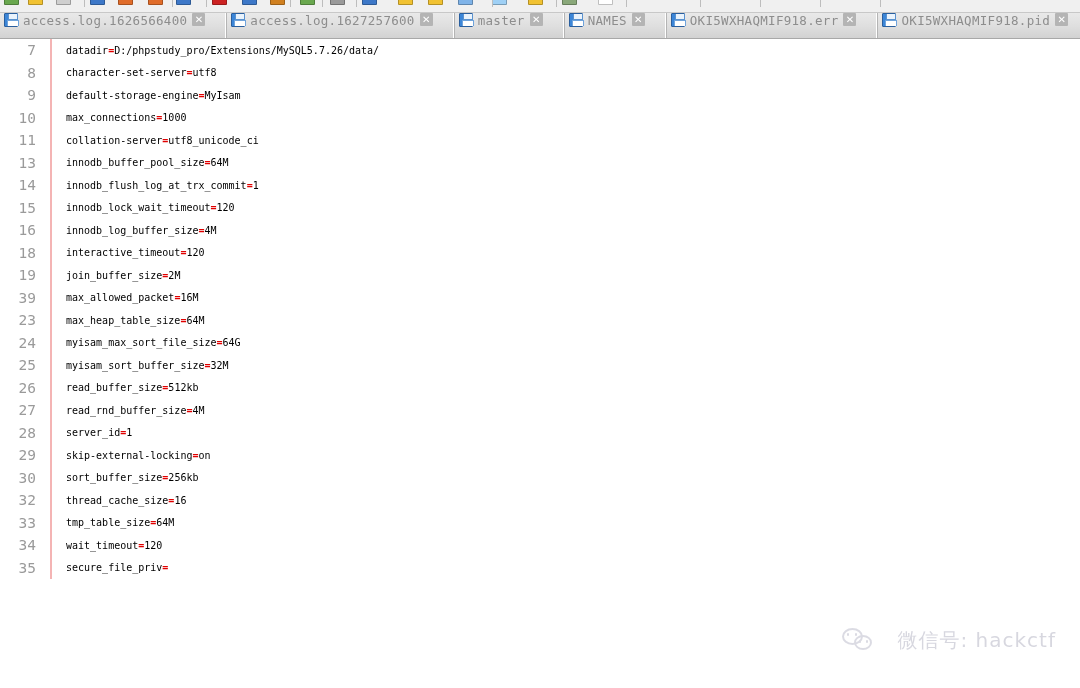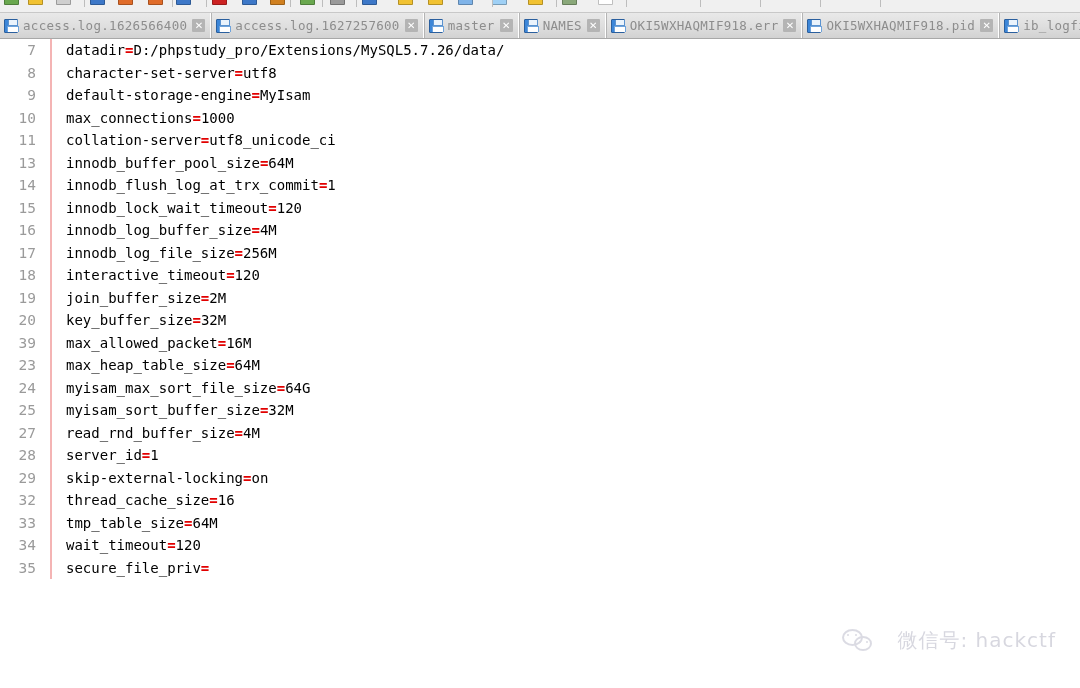--- a/index.html
+++ b/index.html
@@ -41,23 +41,22 @@
     height: 26px;
     background: #e6e6e6;
     border-bottom: 1px solid #a8a8a8;
     display: flex;
     align-items: stretch;
     overflow: hidden;
     white-space: nowrap;
   }
   .tab {
     display: flex;
-    align-items: center;
     gap: 5px;
-    padding: 0 5px 0 4px;
+    padding: 0 20px 0 4px;
     background: linear-gradient(to bottom, #e9e9e9 0%, #dedede 55%, #d2d2d2 100%);
     border-right: 1px solid #ffffff;
     border-left: 1px solid #b4b4b4;
     flex: 0 0 auto;
     cursor: default;
     position: relative;
   }
   .tab:first-child { border-left: none; }
   .tab-icon {
     width: 14px; height: 14px;
@@ -147,37 +146,36 @@
     position: absolute;
     left: 8px; top: 0; bottom: 0;
     width: 2px;
     background: #f4b4b4;
   }
 
   .txt-cell {
     padding: 0 3px 0 7px;
     vertical-align: middle;
     font-family: "DejaVu Sans Mono", monospace;
-    font-size: 14px;
+    font-size: 10px;
     color: #000000;
     white-space: pre;
     background: #ffffff;
     letter-spacing: 0px;
   }
   .k   { color: #000000; }
   .eq  { color: #e10000; font-weight: bold; }
   .v   { color: #000000; }
 
   
   #watermark {
     position: absolute;
     right: 24px;
     bottom: 34px;
     display: flex;
-    align-items: center;
     gap: 22px;
     opacity: 0.5;
     pointer-events: none;
     user-select: none;
   }
   .wm-logo { position: relative; width: 34px; height: 26px; }
   .wm-b1 {
     position: absolute; left: 0; top: 1px;
     width: 21px; height: 17px;
     border: 2px solid #b9b9c9;
@@ -352,56 +350,38 @@
         <tr class="code-row">
           <td class="ln-cell">16</td>
           <td class="fold-cell">
             <div class="fold-inner">
               <div class="fold-line"></div>
             </div>
           </td>
           <td class="txt-cell"><span><span class="k">innodb_log_buffer_size</span><span class="eq">=</span><span class="v">4M</span></span></td>
         </tr>
         <tr class="code-row">
-          <td class="ln-cell">17</td>
-          <td class="fold-cell">
-            <div class="fold-inner">
-              <div class="fold-line"></div>
-            </div>
-          </td>
-          <td class="txt-cell"><span><span class="k">innodb_log_file_size</span><span class="eq">=</span><span class="v">256M</span></span></td>
-        </tr>
-        <tr class="code-row">
           <td class="ln-cell">18</td>
           <td class="fold-cell">
             <div class="fold-inner">
               <div class="fold-line"></div>
             </div>
           </td>
           <td class="txt-cell"><span><span class="k">interactive_timeout</span><span class="eq">=</span><span class="v">120</span></span></td>
         </tr>
         <tr class="code-row">
           <td class="ln-cell">19</td>
           <td class="fold-cell">
             <div class="fold-inner">
               <div class="fold-line"></div>
             </div>
           </td>
           <td class="txt-cell"><span><span class="k">join_buffer_size</span><span class="eq">=</span><span class="v">2M</span></span></td>
         </tr>
         <tr class="code-row">
-          <td class="ln-cell">20</td>
-          <td class="fold-cell">
-            <div class="fold-inner">
-              <div class="fold-line"></div>
-            </div>
-          </td>
-          <td class="txt-cell"><span><span class="k">key_buffer_size</span><span class="eq">=</span><span class="v">32M</span></span></td>
-        </tr>
-        <tr class="code-row">
           <td class="ln-cell">39</td>
           <td class="fold-cell">
             <div class="fold-inner">
               <div class="fold-line"></div>
             </div>
           </td>
           <td class="txt-cell"><span><span class="k">max_allowed_packet</span><span class="eq">=</span><span class="v">16M</span></span></td>
         </tr>
         <tr class="code-row">
           <td class="ln-cell">23</td>
@@ -424,20 +404,29 @@
         <tr class="code-row">
           <td class="ln-cell">25</td>
           <td class="fold-cell">
             <div class="fold-inner">
               <div class="fold-line"></div>
             </div>
           </td>
           <td class="txt-cell"><span><span class="k">myisam_sort_buffer_size</span><span class="eq">=</span><span class="v">32M</span></span></td>
         </tr>
         <tr class="code-row">
+          <td class="ln-cell">26</td>
+          <td class="fold-cell">
+            <div class="fold-inner">
+              <div class="fold-line"></div>
+            </div>
+          </td>
+          <td class="txt-cell"><span><span class="k">read_buffer_size</span><span class="eq">=</span><span class="v">512kb</span></span></td>
+        </tr>
+        <tr class="code-row">
           <td class="ln-cell">27</td>
           <td class="fold-cell">
             <div class="fold-inner">
               <div class="fold-line"></div>
             </div>
           </td>
           <td class="txt-cell"><span><span class="k">read_rnd_buffer_size</span><span class="eq">=</span><span class="v">4M</span></span></td>
         </tr>
         <tr class="code-row">
           <td class="ln-cell">28</td>
@@ -449,20 +438,29 @@
           <td class="txt-cell"><span><span class="k">server_id</span><span class="eq">=</span><span class="v">1</span></span></td>
         </tr>
         <tr class="code-row">
           <td class="ln-cell">29</td>
           <td class="fold-cell">
             <div class="fold-inner">
               <div class="fold-line"></div>
             </div>
           </td>
           <td class="txt-cell"><span><span class="k">skip-external-locking</span><span class="eq">=</span><span class="v">on</span></span></td>
+        </tr>
+        <tr class="code-row">
+          <td class="ln-cell">30</td>
+          <td class="fold-cell">
+            <div class="fold-inner">
+              <div class="fold-line"></div>
+            </div>
+          </td>
+          <td class="txt-cell"><span><span class="k">sort_buffer_size</span><span class="eq">=</span><span class="v">256kb</span></span></td>
         </tr>
         <tr class="code-row">
           <td class="ln-cell">32</td>
           <td class="fold-cell">
             <div class="fold-inner">
               <div class="fold-line"></div>
             </div>
           </td>
           <td class="txt-cell"><span><span class="k">thread_cache_size</span><span class="eq">=</span><span class="v">16</span></span></td>
         </tr>

